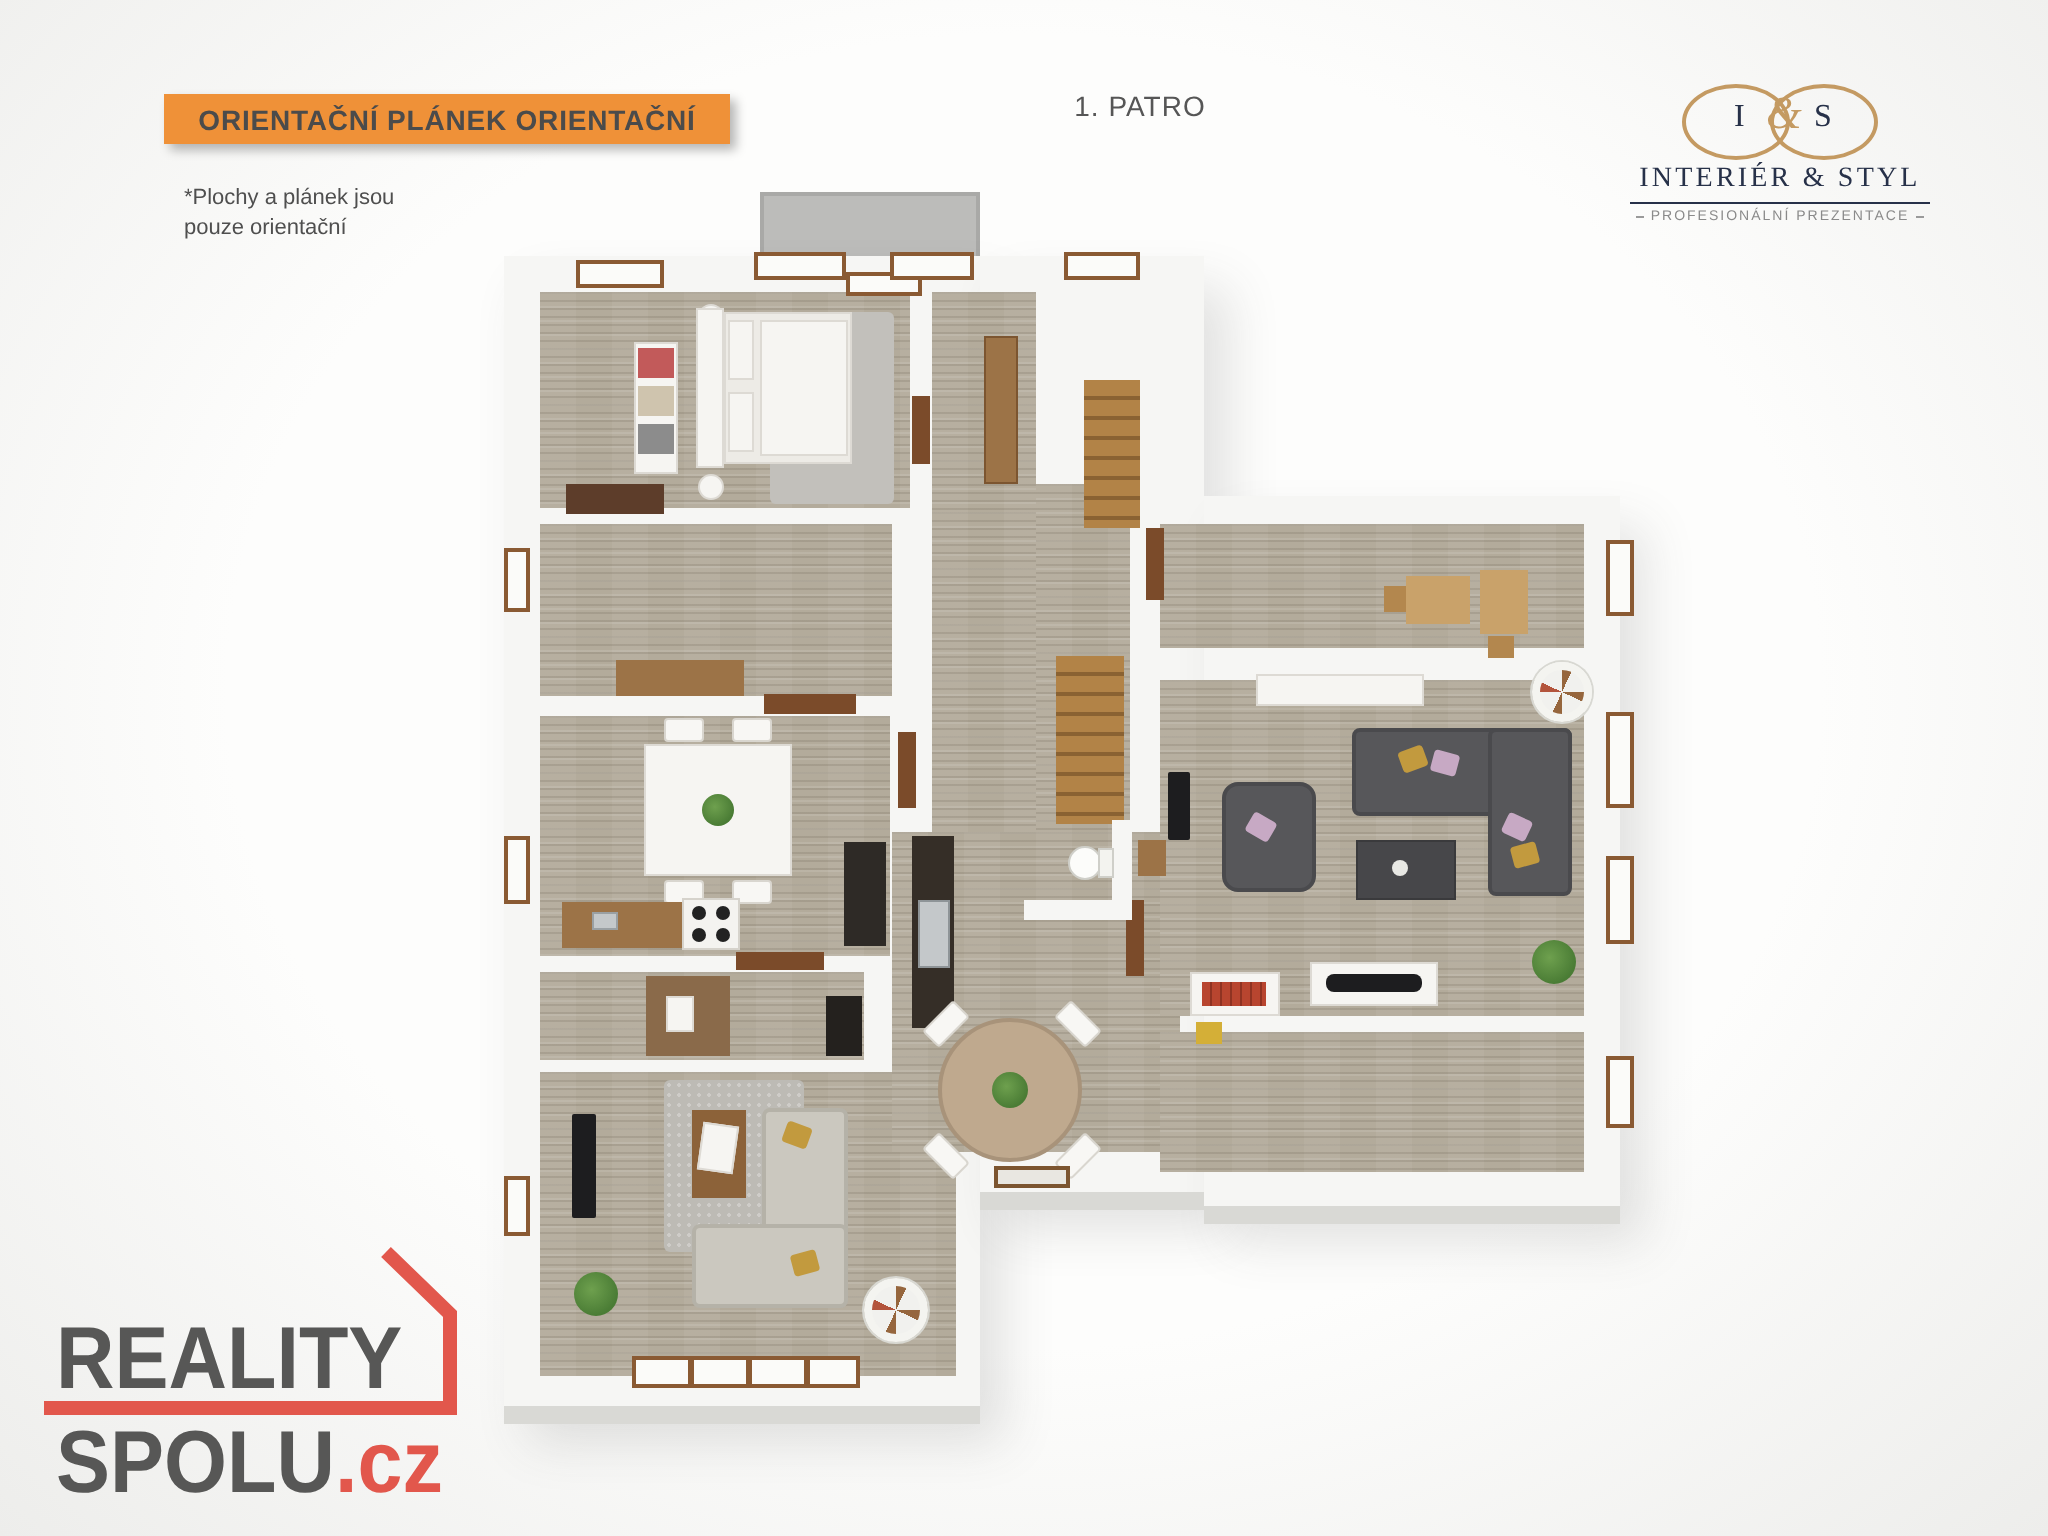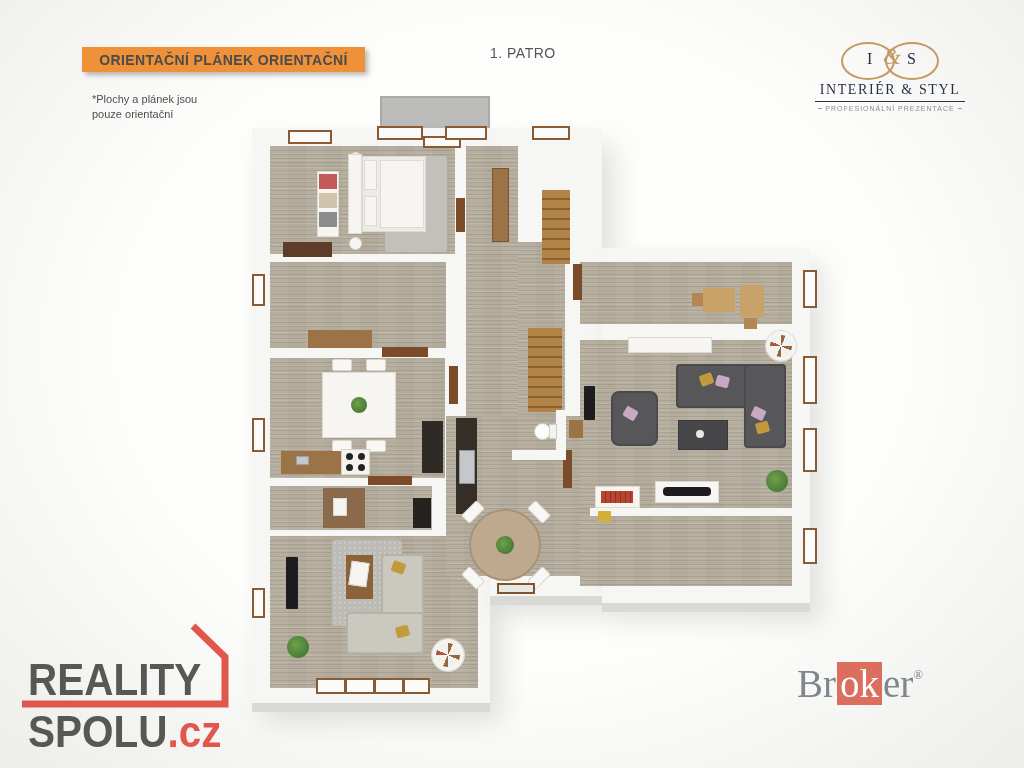--- a/index.html
+++ b/index.html
@@ -7,21 +7,21 @@
        font-family:"Liberation Sans",sans-serif;
        background:radial-gradient(ellipse at 50% 45%, #fdfdfc 55%, #ededeb 100%);}
   .abs{position:absolute;}
 
   
   .banner{left:82px;top:47px;width:283px;height:25px;background:var(--accent-orange);
           display:flex;align-items:center;justify-content:center;
           font-size:14px;font-weight:bold;letter-spacing:.4px;color:var(--text-dark);
           box-shadow:3px 3px 5px rgba(0,0,0,.28);}
   .disclaimer{left:92px;top:92px;font-size:11px;line-height:1.4;color:#4f4f4f;}
-  .floor-label{left:490px;top:45px;width:160px;font-size:14px;
+  .floor-label{left:490px;top:45px;width:160px;text-align:center;font-size:14px;
                color:#565656;letter-spacing:.5px;}
 
   
   .is-logo{left:815px;top:38px;width:150px;text-align:center;}
   .is-mono{position:relative;width:110px;height:42px;margin:0 auto 2px;}
   .is-ring{position:absolute;top:4px;width:50px;height:34px;border:2px solid var(--gold);
            border-radius:50%;}
   .is-ring.r1{left:6px;} .is-ring.r2{left:50px;}
   .is-mono span{position:absolute;top:12px;font-family:"Liberation Serif",serif;
                 font-size:16px;color:var(--navy);}
@@ -249,14 +249,13 @@
 
 <div class="abs rs-logo">
   <svg width="215" height="140" viewBox="0 0 215 140" style="position:absolute;left:0;top:0;">
     <path d="M173 8 L205 39 L205 86 L2 86" fill="none" stroke="#e2574c" stroke-width="7"></path>
   </svg>
   <div class="rs-line rs-l1">REALITY</div>
   <div class="rs-line rs-l2"><span>SPOLU</span><span class="tld">.cz</span></div>
 </div>
 
 <div class="abs bc-logo">
-  <div class="bc-l1"><span>Br</span><span class="okbox">ok</span><span>er</span><sup>®</sup></div>
 </div>
 
 </body></html>

